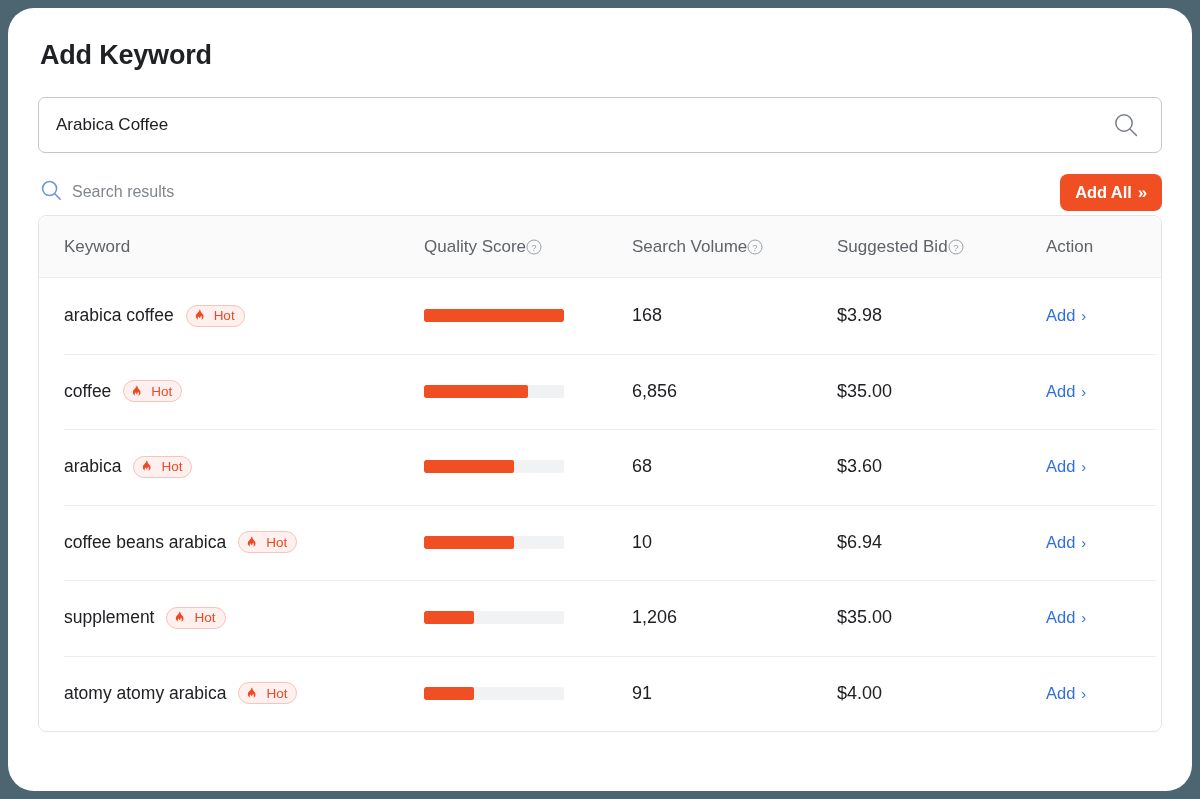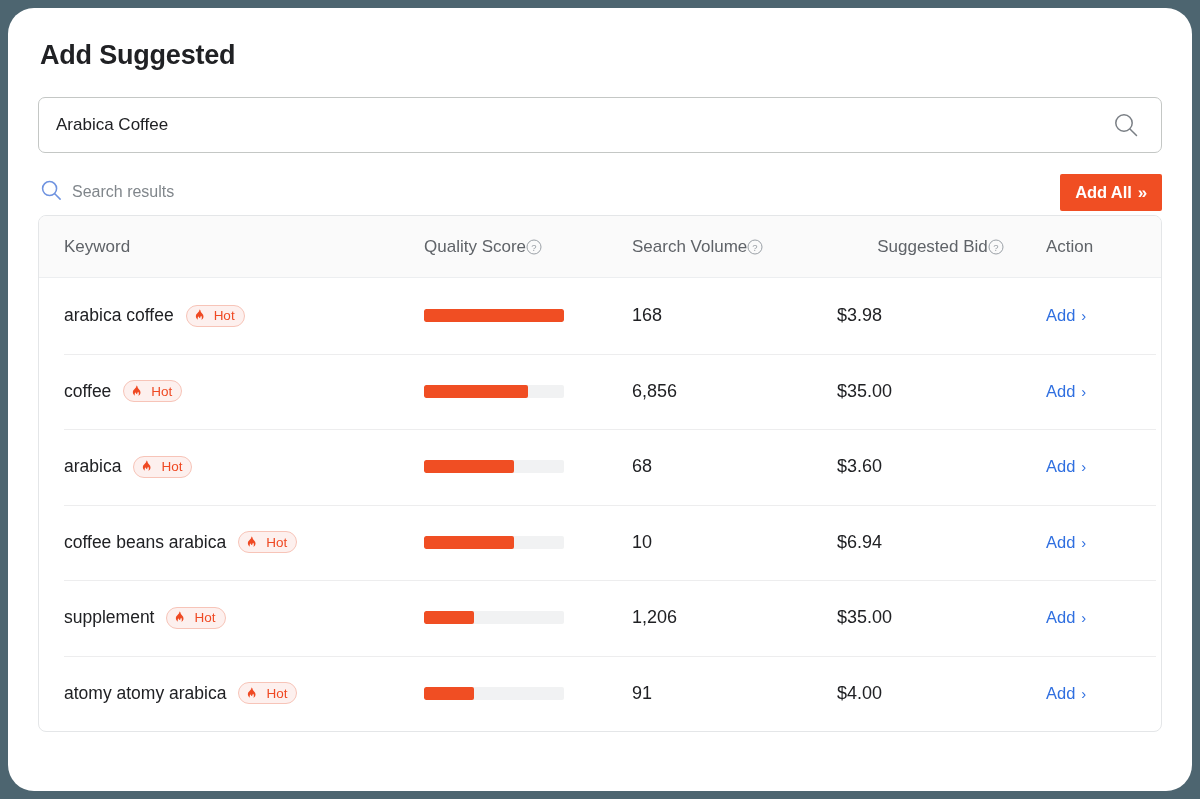--- a/index.html
+++ b/index.html
@@ -84,21 +84,21 @@
     padding-left: 2px;
   }
   .results-left .label {
     font-size: 16px;
     color: #80868b;
   }
   .add-all-btn {
     background: #f04e23;
     color: #ffffff;
     border: 0;
-    border-radius: 2px;
+    border-radius: 8px;
     height: 37px;
     padding: 0 15px;
     font-family: "Liberation Sans", sans-serif;
     font-size: 16.5px;
     font-weight: bold;
     cursor: pointer;
     display: inline-flex;
     align-items: center;
     gap: 6px;
     letter-spacing: -0.1px;
@@ -139,21 +139,21 @@
     right: 5px;
     top: 0;
     height: 1px;
     background: #ededee;
   }
 
   
   .c-key   { width: 385px; padding-left: 25px; display:flex; align-items:center; gap:12px; }
   .c-score { width: 205px; }
   .c-vol   { width: 205px; }
-  .c-bid   { width: 210px; justify-content: center; }
+  .c-bid   { width: 210px; }
   .c-act   { width: 85px; align-items: flex-end; }
 
   .thead .c-key   { padding-left: 25px; }
   .thead .c-score { padding-left: 0px; }
   .thead .c-vol   { padding-left: 3px; }
   .thead .c-bid   { padding-left: 3px; }
   .thead .c-act   { padding-left: 2px; }
 
   .row .c-score { padding-left: 0px; }
   .row .c-vol   { padding-left: 3px; }
@@ -215,21 +215,21 @@
     height: 16px;
     display: inline-block;
     vertical-align: middle;
   }
 </style>
 </head>
 <body>
 
 <div class="card">
 
-  <div class="page-title">Add Suggested</div>
+  <div class="page-title">Add Keyword</div>
 
   <div class="search-box">
     <input type="text" value="Arabica Coffee" style="">
     <span class="mag-right">
       <svg viewBox="0 0 26 26" width="26" height="26">
         <circle cx="11" cy="11" r="8.2" fill="none" stroke="#7a7f85" stroke-width="1.5"></circle>
         <line x1="17.2" y1="17.2" x2="23.5" y2="23.5" stroke="#7a7f85" stroke-width="1.5" stroke-linecap="round"></line>
       </svg>
     </span>
   </div>

